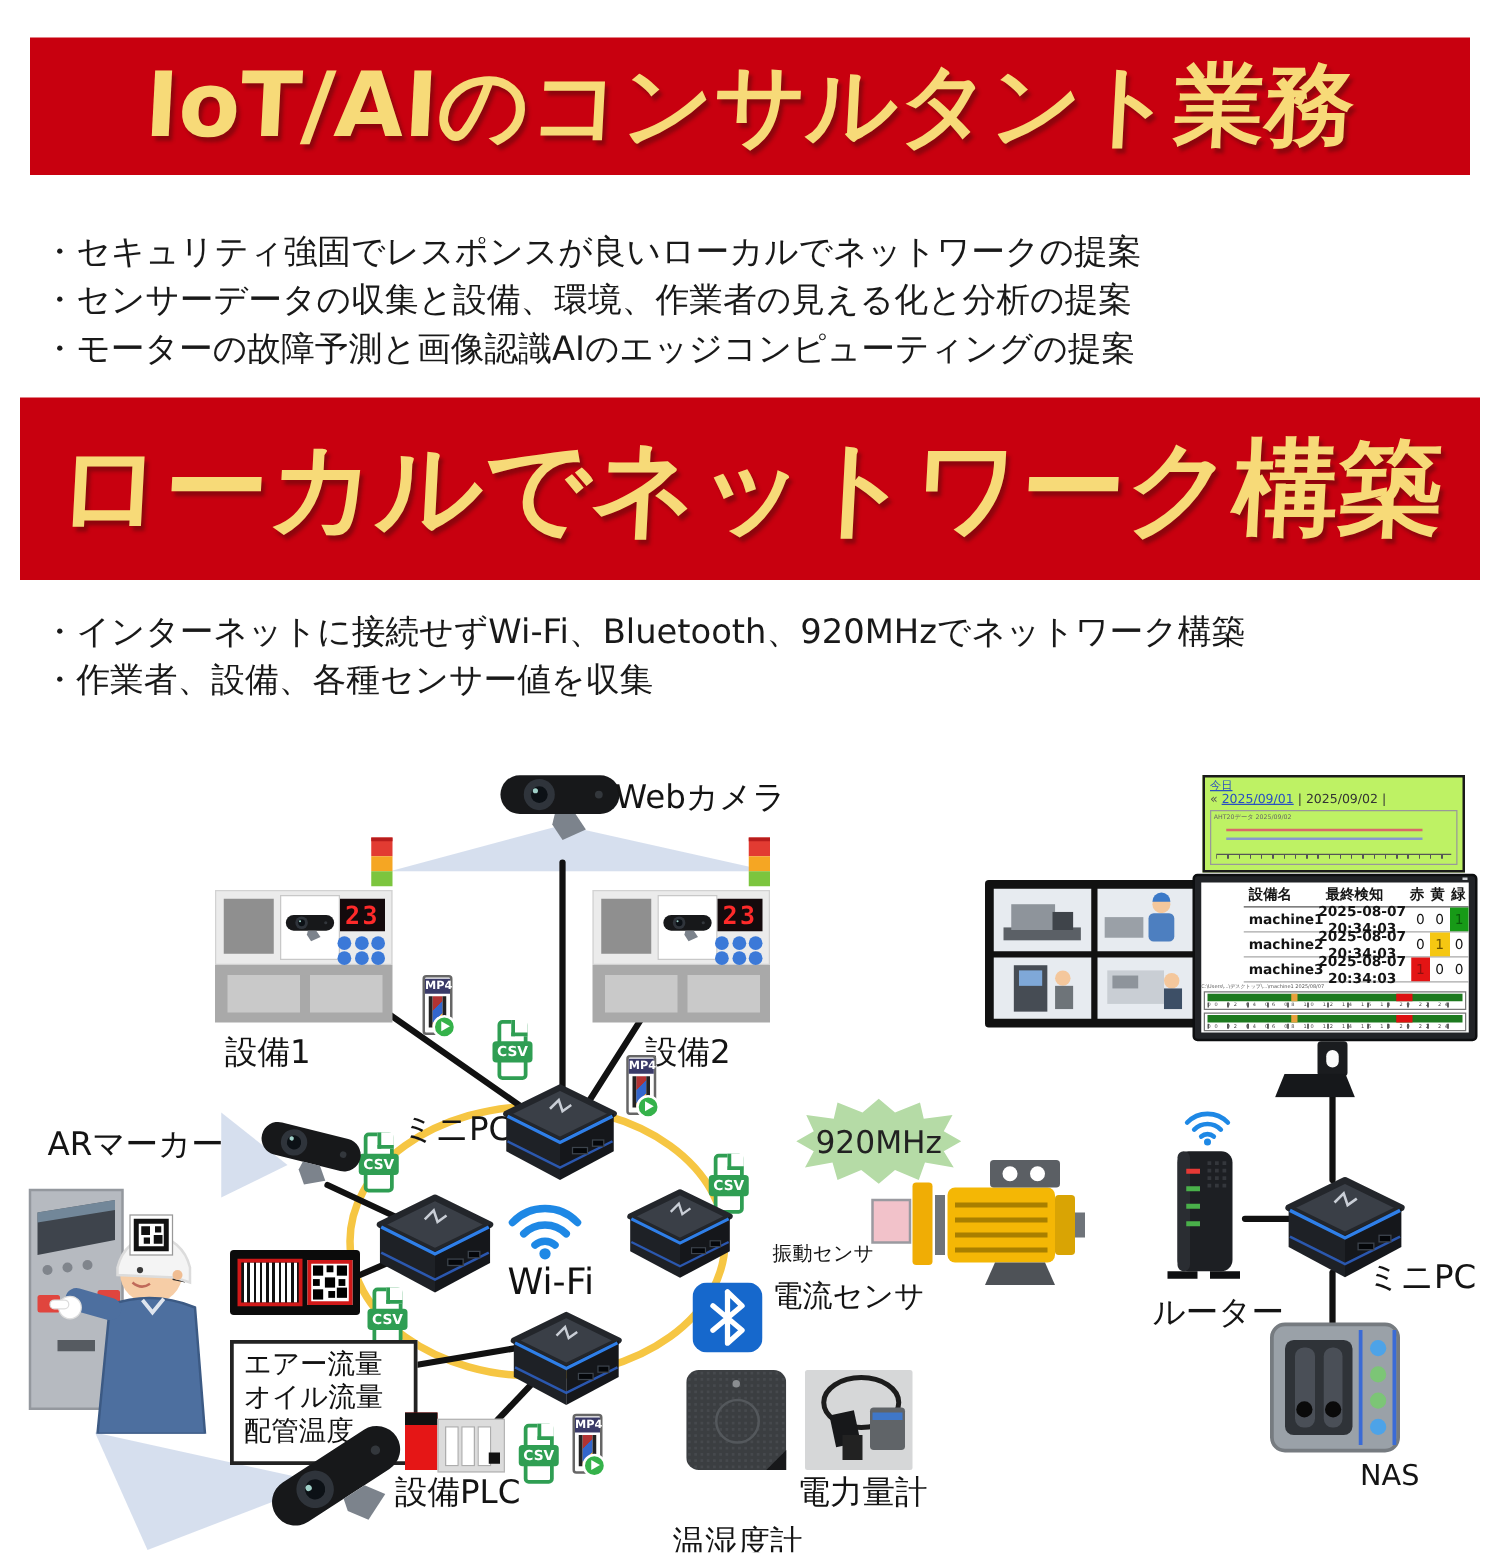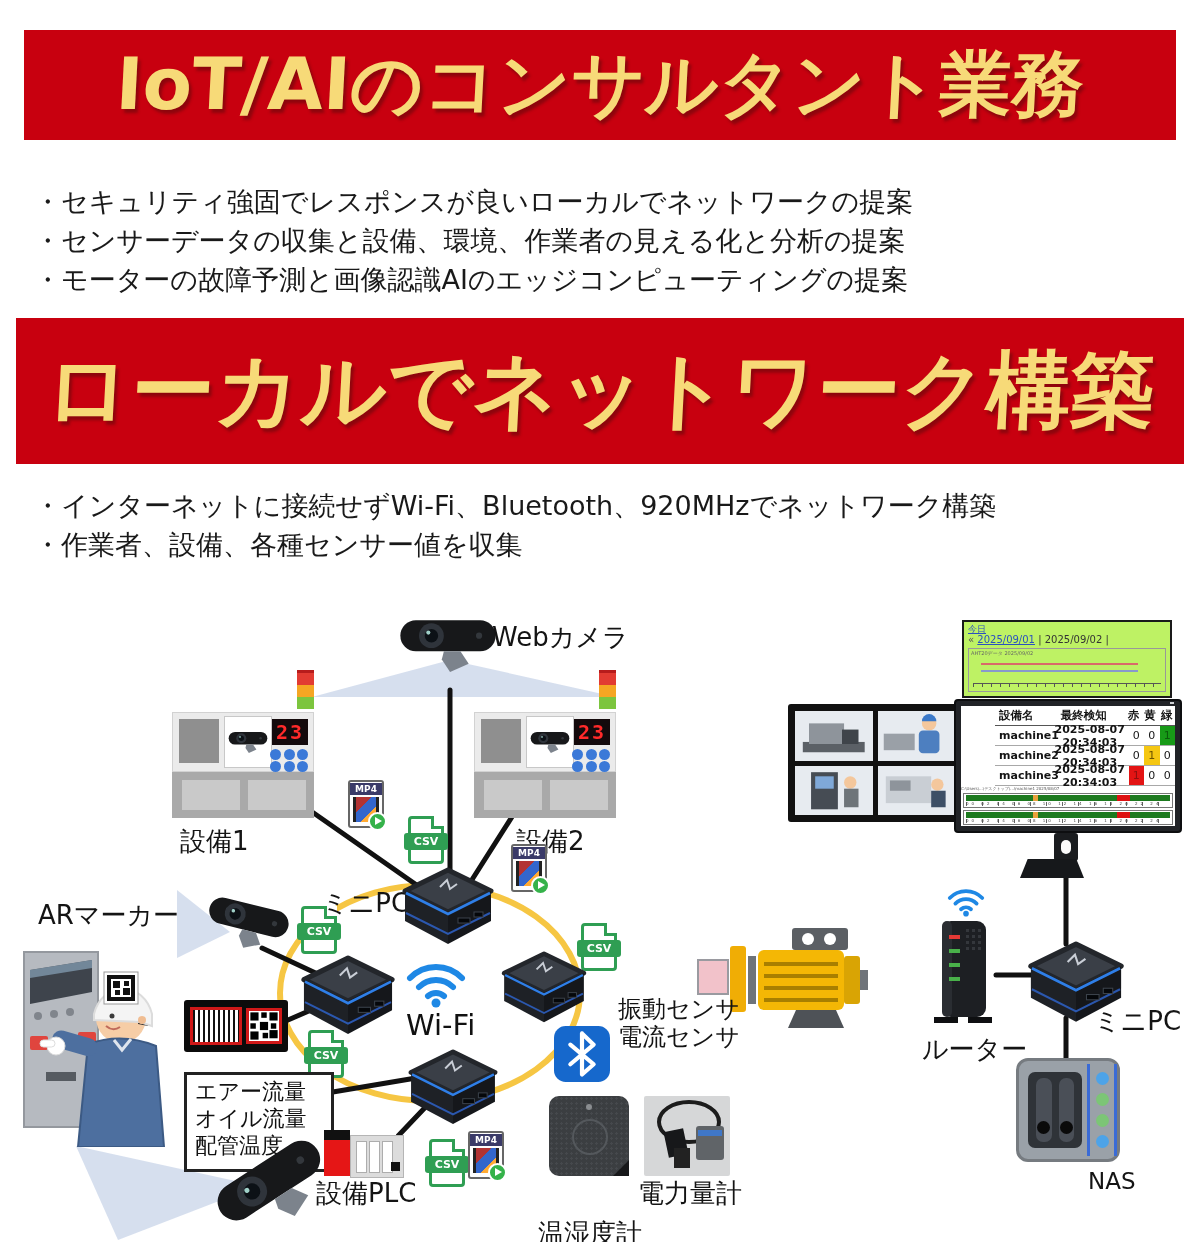--- a/index.html
+++ b/index.html
@@ -11,21 +11,21 @@
   .banner span{color:#f7da78;font-weight:800;white-space:nowrap;letter-spacing:0px;
                text-shadow:3px 4px 3px rgba(70,10,10,.45);transform:skewX(-3deg);}
   .b1{left:24px;top:30px;width:1152px;height:110px;} .b1 span{font-size:72px;}
   .b2{left:16px;top:318px;width:1168px;height:146px;} .b2 span{font-size:84px;}
   
   .bullets{position:absolute;font-size:27px;line-height:39px;color:#191919;white-space:nowrap;}
   .bl1{left:34px;top:182px;} .bl2{left:34px;top:486px;}
   
   .lbl{position:absolute;font-size:26px;color:#141414;white-space:nowrap;}
   
-  .fic{position:absolute;width:36px;height:48px;margin-left:10px;}
+  .fic{position:absolute;width:24px;height:48px;}
   .fic .doc{position:absolute;inset:0;background:#fff;border:3px solid #2f9e53;border-radius:4px;}
   .fic.csv .doc::after{content:"";position:absolute;right:-3px;top:-3px;width:10px;height:10px;background:#fff;
                        border-left:3px solid #2f9e53;border-bottom:3px solid #2f9e53;}
   .fic .band{position:absolute;left:-4px;right:-4px;top:17px;height:17px;background:#2f9e53;border-radius:3px;
              color:#fff;font-weight:bold;font-size:11px;line-height:17px;text-align:center;}
   .fic.mp4 .doc{border:2px solid #666;border-radius:3px;background:#fdfdfd;}
   .mhead{position:absolute;left:2px;right:2px;top:3px;height:12px;background:#3a3a68;color:#fff;
          font-size:9px;font-weight:bold;text-align:center;line-height:12px;}
   .mimg{position:absolute;left:5px;right:5px;top:17px;bottom:6px;
         background:linear-gradient(135deg,#b23333 0 35%,#3366cc 35% 65%,#ffaa33 65%);
@@ -385,39 +385,45 @@
     <div class="plc-red"></div>
     <div class="plc-body">
         <i></i>
         <i></i>
         <i></i>
         <b></b>
       </div>
   </div>
   <span class="lbl" style="left:316px;top:1176px;">設備PLC</span>
 
+  <div class="star">
+    <svg viewBox="0 0 134 70" style="position:absolute;inset:0;width:100%;height:100%;">
+      <polygon points="67,1 80,12 100,4 103,17 126,14 119,27 133,35 119,43 127,56 104,52 99,66 80,58 67,69 53,58 34,66 30,52 8,56 15,43 1,35 15,27 9,14 31,17 34,4 54,12" fill="#b5dba6"></polygon>
+    </svg>
+    <div class="txt">920MHz</div>
+  </div>
   <svg class="abs" viewBox="0 0 172 104" style="left:696px;top:926px;width:172px;height:104px;">
     <rect x="2" y="34" width="30" height="34" fill="#f2c2ca" stroke="#9a9aa0" stroke-width="2"></rect>
     <rect x="34" y="20" width="16" height="66" rx="3" fill="#f0ad05"></rect>
     <rect x="52" y="30" width="8" height="48" fill="#6f747a"></rect>
     <rect x="62" y="24" width="86" height="60" rx="6" fill="#f4b705"></rect>
     <g stroke="#a87f00" stroke-width="4">
       <line x1="68" y1="38" x2="142" y2="38"></line>
         <line x1="68" y1="50" x2="142" y2="50"></line>
       <line x1="68" y1="62" x2="142" y2="62"></line>
         <line x1="68" y1="74" x2="142" y2="74"></line>
     </g>
     <rect x="96" y="2" width="56" height="22" rx="3" fill="#5b5f64"></rect>
     <circle cx="112" cy="13" r="6" fill="#fff"></circle>
       <circle cx="134" cy="13" r="6" fill="#fff"></circle>
     <rect x="148" y="30" width="16" height="48" rx="3" fill="#d9a404"></rect>
     <rect x="164" y="44" width="8" height="20" fill="#6f747a"></rect>
     <polygon points="100,84 140,84 148,102 92,102" fill="#4e5257"></polygon>
   </svg>
-  <span class="lbl" style="left:618px;top:993px;font-size:24px;">振動センサ</span>
+  <span class="lbl" style="left:618px;top:993px;font-size:16px;">振動センサ</span>
   <span class="lbl" style="left:618px;top:1021px;font-size:24px;">電流センサ</span>
 
   <svg class="abs" viewBox="0 0 24 24" style="left:554px;top:1026px;width:56px;height:56px;">
     <rect width="24" height="24" rx="5" fill="#1668cc"></rect>
     <path d="M12 3.2 V20.8 L17 16.4 L7 8 M7 16.4 L17 8 L12 3.2" fill="none" stroke="#fff" stroke-width="1.8" stroke-linejoin="round" stroke-linecap="round"></path>
   </svg>
 
   <div class="thm">
       <div class="spk"></div>
     </div>

